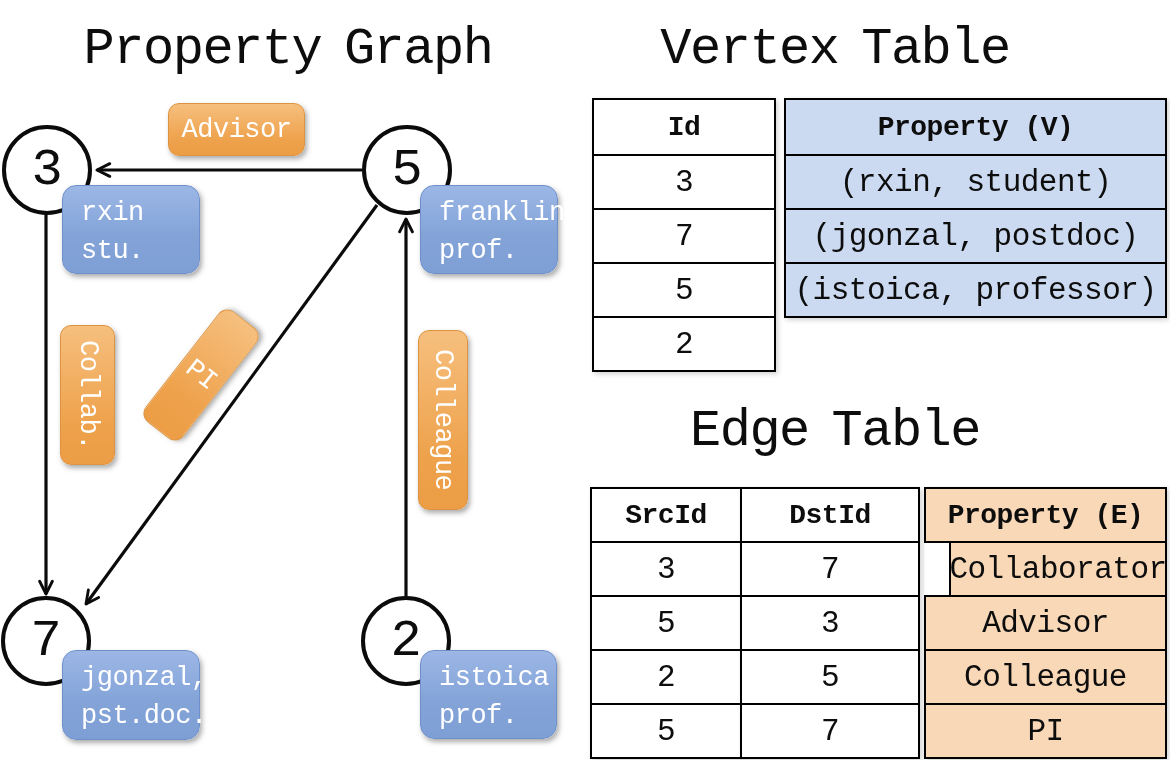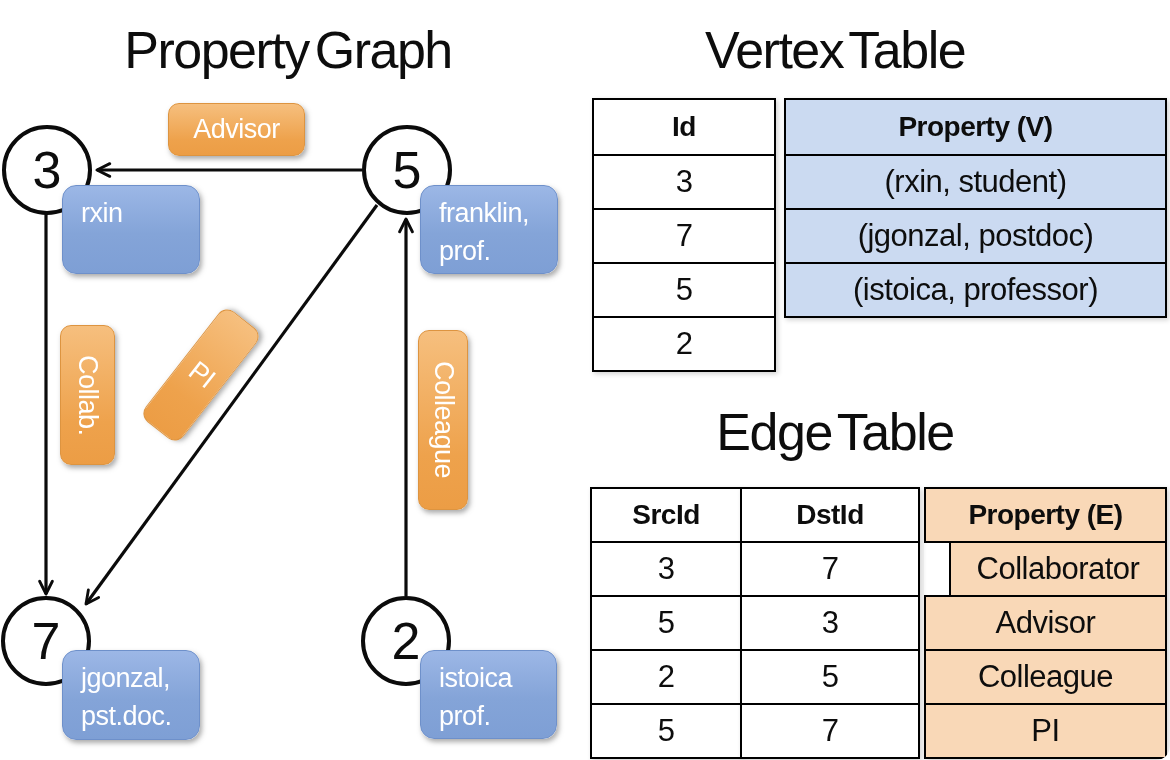--- a/index.html
+++ b/index.html
@@ -1,18 +1,18 @@
 <!DOCTYPE html>
 <html><head>
 <meta charset="utf-8">
 <style>
   html,body{margin:0;padding:0;background:#ffffff;}
   #app{
     position:relative;width:1170px;height:760px;overflow:hidden;background:#ffffff;
-    font-family:Liberation Sans, sans-serif;color:#111;border-radius:14px;
+    font-family:Liberation Mono, monospace;color:#111;
   }
   .big-title{
     position:absolute;text-align:center;font-size:52px;font-weight:400;color:#0d0d0d;
     letter-spacing:-1.5px;word-spacing:-7px;white-space:nowrap;
   }
   
   #edges-svg{position:absolute;left:0;top:0;z-index:1;}
   .gnode{
     position:absolute;z-index:2;background:#ffffff;border:4px solid #0b0b0b;border-radius:50%;
     display:flex;align-items:center;justify-content:center;font-size:52px;color:#0d0d0d;
@@ -78,20 +78,21 @@
   </div>
   <div class="gnode" style="left:1px;top:596px;width:90px;height:90px;">
     <span>7</span>
   </div>
   <div class="gnode" style="left:361px;top:596px;width:90px;height:90px;">
     <span>2</span>
   </div>
 
   <div class="vpropbox" style="left:62px;top:185px;width:138px;height:89px;">
     <span style="display:block">rxin</span>
+    <span style="display:block">stu.</span>
   </div>
   <div class="vpropbox" style="left:420px;top:185px;width:138px;height:89px;">
     <span style="display:block">franklin,</span>
     <span style="display:block">prof.</span>
   </div>
   <div class="vpropbox" style="left:62px;top:650px;width:138px;height:90px;">
     <span style="display:block">jgonzal,</span>
     <span style="display:block">pst.doc.</span>
   </div>
   <div class="vpropbox" style="left:420px;top:650px;width:137px;height:89px;">

